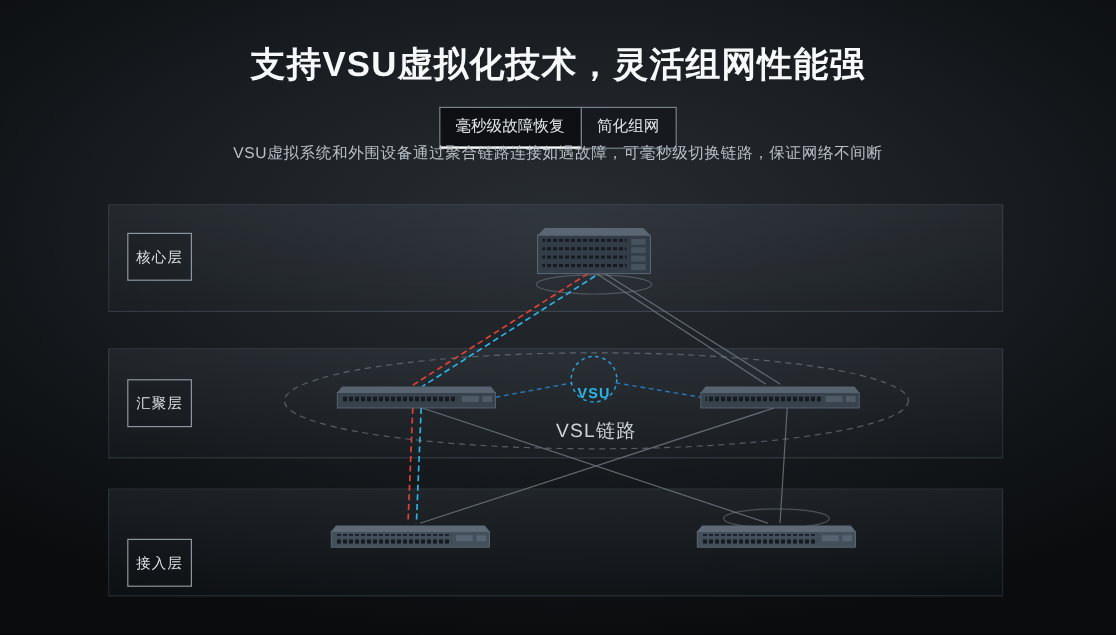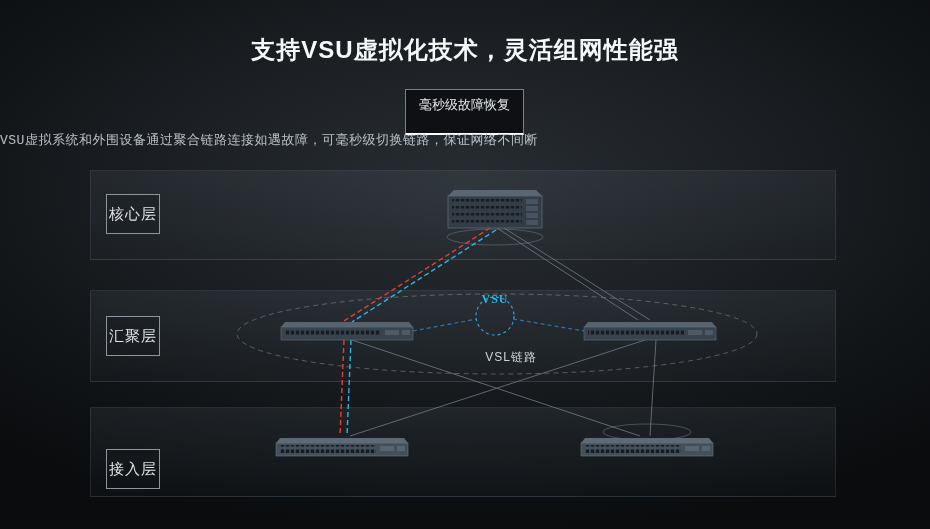--- a/index.html
+++ b/index.html
@@ -7,86 +7,86 @@
     position:relative;
     width:930px;height:529px;
     overflow:hidden;
     font-family:"Liberation Sans","DejaVu Sans",sans-serif;
     background:
       radial-gradient(ellipse 75% 65% at 50% 36%, #282d32 0%, #1c2024 42%, #121518 72%, #0a0c0e 100%);
   }
   
   .page-title{
     position:absolute;top:34px;left:0;width:100%;
-    text-align:center;color:#f6f8f9;font-size:24px;font-weight:bold;
+    text-align:center;color:#f6f8f9;font-size:29px;font-weight:bold;
     letter-spacing:1px;
   }
   .tabs{
     position:absolute;top:89px;left:0;width:100%;
     display:flex;justify-content:center;
   }
   .tab{
     position:relative;
     padding:6px 13px;
     font-size:13px;color:#e3e7ea;
     background:rgba(14,17,20,0.55);
     border:1px solid #79828b;
     margin-left:-1px;
     cursor:pointer;
     white-space:nowrap;
   }
   .tab.active{
     background:rgba(8,10,12,0.75);
     border-bottom:2px solid #ffffff;
-    padding-bottom:19px;
+    padding-bottom:8px;
   }
   .page-desc{
-    position:absolute;top:131px;left:0;width:100%;
-    text-align:left;color:#b9c0c6;font-size:13px;letter-spacing:.5px;font-family:Liberation Mono, monospace;
+    position:absolute;top:119px;left:0;width:100%;
+    text-align:center;color:#b9c0c6;font-size:13px;letter-spacing:.5px;
   }
   
   .panel{
     position:absolute;left:90px;width:744px;
     background:linear-gradient(180deg, rgba(135,153,168,0.10), rgba(92,104,116,0.05));
     border:1px solid rgba(175,195,210,0.12);
   }
   .panel.core{top:170px;height:88px;}
   .panel.agg{top:290px;height:90px;}
   .panel.access{top:407px;height:88px;}
   .layer-label{
     position:absolute;left:106px;width:52px;height:38px;
-    border:1px solid #8d969e;color:#dfe3e6;font-size:15px;
+    border:1px solid #8d969e;color:#dfe3e6;font-size:12px;
     display:flex;align-items:center;justify-content:center;
     letter-spacing:1px;background:rgba(20,24,28,0.25);
   }
   .layer-label.core{top:194px;}
   .layer-label.agg{top:316px;}
   .layer-label.access{top:449px;}
   
   .diagram-svg{position:absolute;top:0;left:0;pointer-events:none;}
   .vsu-label{
-    position:absolute;left:475px;top:292px;width:40px;
+    position:absolute;left:475px;top:321px;width:40px;
     text-align:center;color:#2ab5e8;font-size:12px;font-weight:bold;
     letter-spacing:1px;
-    font-family:Liberation Serif, serif;
   }
   .vsl-label{
     position:absolute;left:457px;top:349px;width:80px;
-    text-align:right;color:#cdd3d8;font-size:12px;letter-spacing:1px;
+    text-align:center;color:#cdd3d8;font-size:16px;letter-spacing:1px;
   }
 </style>
 </head>
 <body>
 
 <div class="stage">
 
   <div class="page-title">支持VSU虚拟化技术，灵活组网性能强</div>
 
   <div class="tabs">
     <div class="tab active">毫秒级故障恢复</div>
+    <div class="tab">简化组网</div>
   </div>
 
   <div class="page-desc">VSU虚拟系统和外围设备通过聚合链路连接如遇故障，可毫秒级切换链路，保证网络不间断</div>
 
   <div class="panel core"></div>
   <div class="panel agg"></div>
   <div class="panel access"></div>
 
   <div class="layer-label core">核心层</div>
   <div class="layer-label agg">汇聚层</div>

